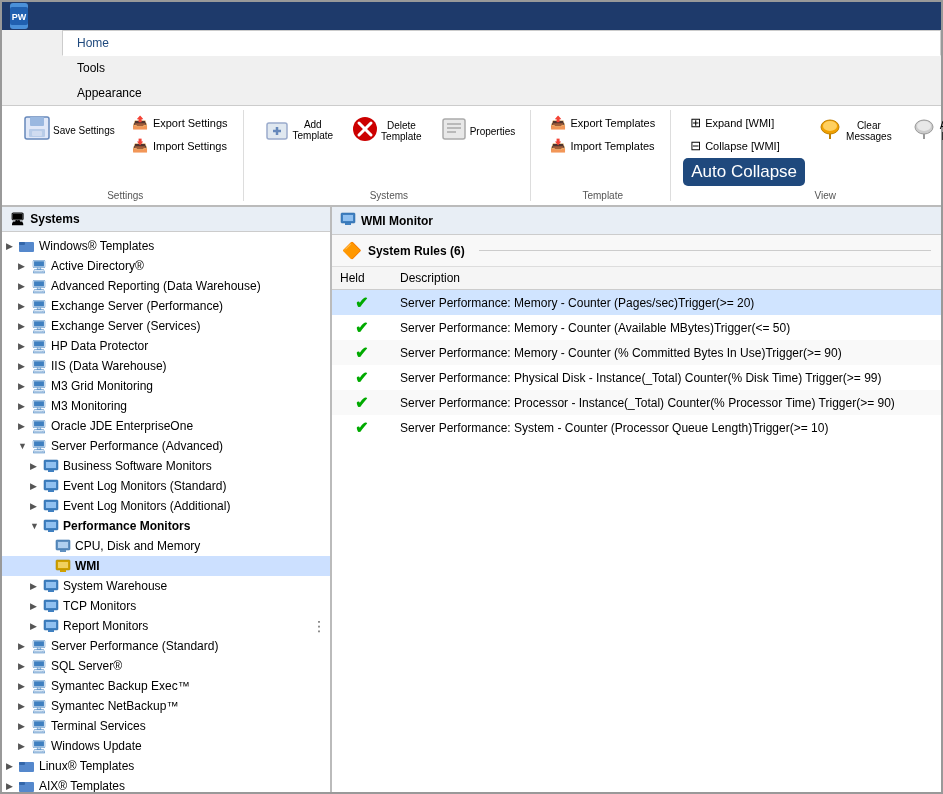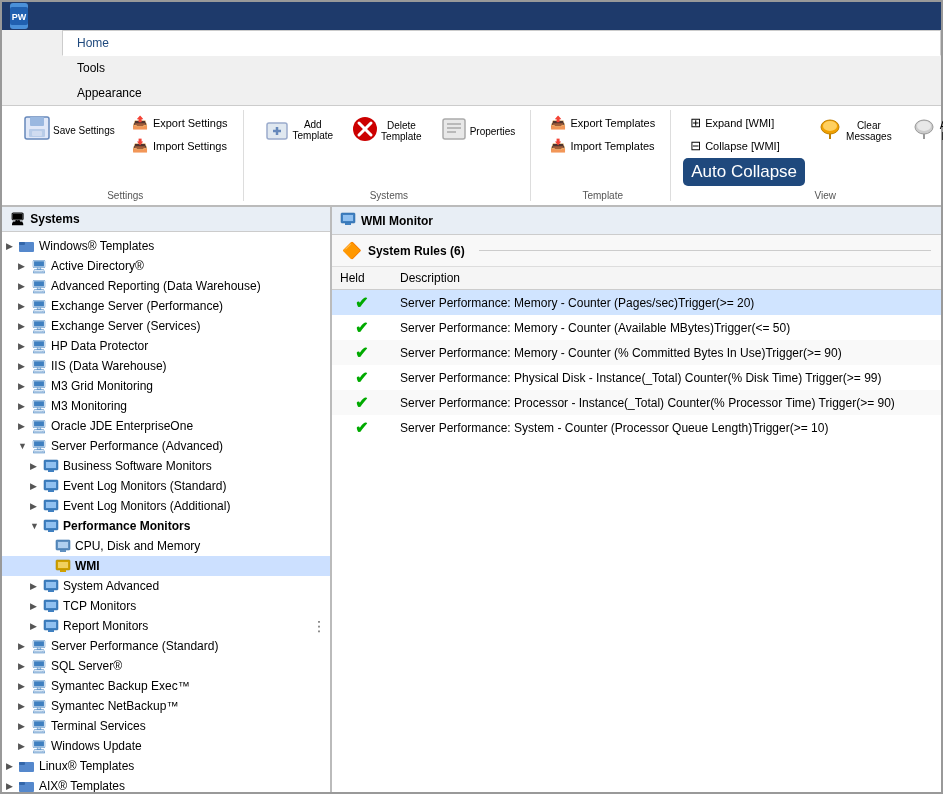--- a/index.html
+++ b/index.html
@@ -358,21 +358,21 @@
 
         <div class="tree-item indent-2">
           <span class="tree-arrow">▶</span>
           <span class="tree-icon" style="color:#4080c0;">
             <svg width="16" height="14" viewBox="0 0 16 14">
                 <rect x="1" y="1" width="14" height="10" rx="1" fill="#4080c0" stroke="#2060a0" stroke-width="0.5"></rect>
                 <rect x="3" y="3" width="10" height="6" fill="#90c0f0"></rect>
                 <rect x="5" y="11" width="6" height="2" fill="#4080c0"></rect>
               </svg>
           </span>
-          <span class="tree-label">System Advanced</span>
+          <span class="tree-label">System Warehouse</span>
         </div>
 
         <div class="tree-item indent-2">
           <span class="tree-arrow">▶</span>
           <span class="tree-icon" style="color:#4080c0;">
             <svg width="16" height="14" viewBox="0 0 16 14">
                 <rect x="1" y="1" width="14" height="10" rx="1" fill="#4080c0" stroke="#2060a0" stroke-width="0.5"></rect>
                 <rect x="3" y="3" width="10" height="6" fill="#90c0f0"></rect>
                 <rect x="5" y="11" width="6" height="2" fill="#4080c0"></rect>
               </svg>

